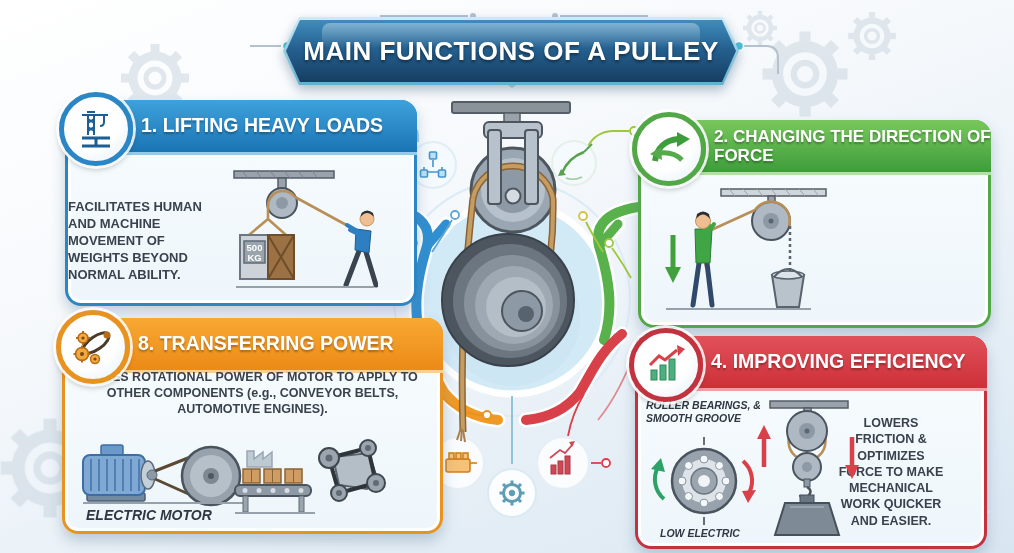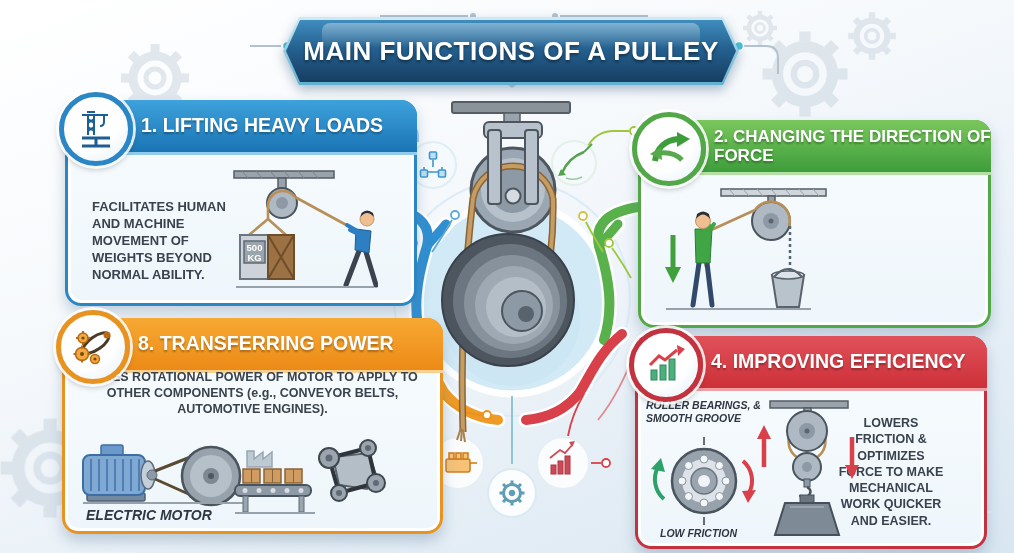--- a/index.html
+++ b/index.html
@@ -46,21 +46,21 @@
     border:5px solid var(--border);
     background:radial-gradient(circle at 35% 30%,#ffffff 55%,#e2eff9 100%);
     box-shadow:0 0 0 3px rgba(255,255,255,.85), 0 3px 6px rgba(0,0,0,.28);
     display:flex; align-items:center; justify-content:center; z-index:2;}
   .panel-tl{left:65px;  top:100px; width:313px; height:200px;}
   .panel-tr{left:638px; top:100px; width:314px; height:202px;margin-top:20px;}
   .panel-bl{left:62px;  top:318px; width:342px; height:210px;}
   .panel-br{left:635px; top:336px; width:313px; height:207px;}
 
   .body-text{position:absolute; font-weight:700; color:#39424d; line-height:1.3;}
-  .tl-text{left:24px; top:96px; width:152px; font-size:13px;}
+  .tl-text{left:0; top:96px; width:152px; font-size:13px;}
   .tr-text{left:184px; top:92px; width:122px; font-size:12.5px;}
   .bl-text{left:12px; right:12px; top:48px; text-align:center; font-size:12.5px; line-height:1.28;}
   .br-text{left:200px; top:76px; width:106px; font-size:12.5px; text-align:center;}
   .mini-label{position:absolute; font-weight:700; color:#2e3742; font-size:10.5px; line-height:1.2;font-style:italic;}
   .br-label-top{left:8px; top:60px; width:116px;}
   .br-label-low{left:22px; top:188px;}
   .bl-cap-motor{left:21px; top:186px; font-size:14px;}
   .bl-cap-engine{left:272px; top:186px; font-size:11px;margin-top:44px;}
   .illus{position:absolute;}
 </style>
@@ -450,21 +450,21 @@
               <rect x="16" y="22" width="6" height="15"></rect>
               <rect x="25" y="16" width="6" height="21"></rect>
           </g>
           <polyline points="6,22 15,13 21,17 33,7" stroke="#d8404a" stroke-width="3" fill="none"></polyline>
           <path d="M33 2 L41 6 L34 13 Z" fill="#d8404a"></path>
         </svg>
       </div>
       <div class="hdr-text">4. IMPROVING EFFICIENCY</div>
     </div>
     <div class="mini-label br-label-top">ROLLER BEARINGS, &amp; SMOOTH GROOVE</div>
-    <div class="mini-label br-label-low">LOW FRICTION</div>
+    <div class="mini-label br-label-low">LOW ELECTRIC</div>
     <div class="body-text br-text">LOWERS FRICTION &amp; OPTIMIZES FORCE TO MAKE MECHANICAL WORK QUICKER AND EASIER.</div>
     <svg class="illus" style="left:4px;top:56px;" width="305" height="148" viewBox="0 0 305 148">
 
       <g>
         <path d="M62 50 V42 M62 122 V130" stroke="#39424d" stroke-width="1.5"></path>
         <circle cx="62" cy="86" r="32" fill="#97a2ad" stroke="#4a545e" stroke-width="2.5"></circle>
         <circle cx="62" cy="86" r="22" fill="#dde3e8"></circle>
         <g fill="#f4f7f9" stroke="#8a95a0" stroke-width="1">
           <circle cx="84" cy="86" r="4"></circle>
             <circle cx="77.5" cy="70.5" r="4"></circle>

